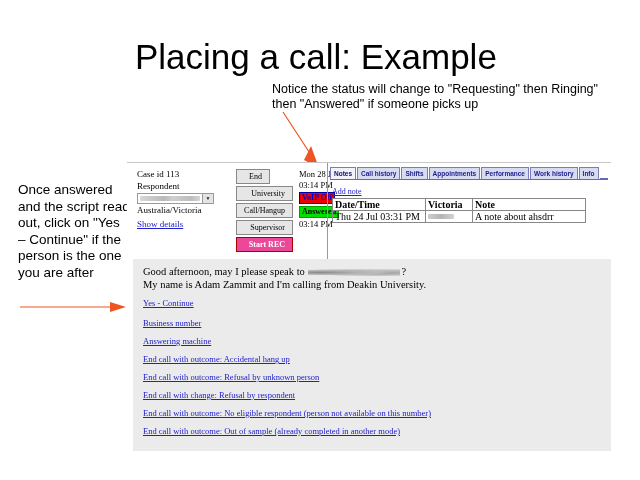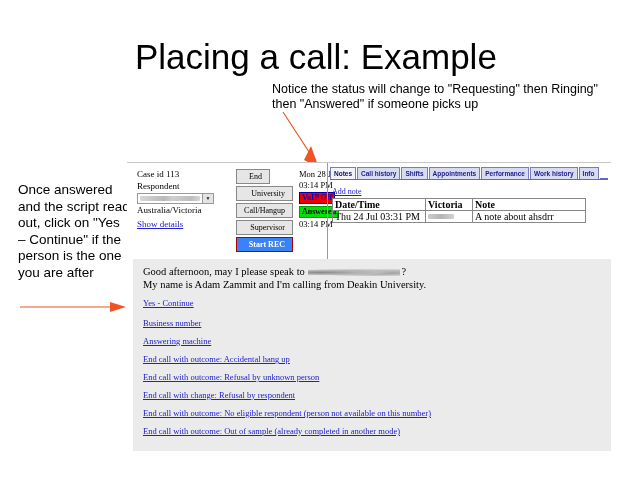--- a/index.html
+++ b/index.html
@@ -145,21 +145,21 @@
     padding: 2px 7px;
     margin-bottom: 2px;
     text-align: right;
     background: #e6e6e6;
     border: 1px solid #888888;
     color: #000000;
     cursor: pointer;
   }
   #btn-end { width: 34px; }
   #btn-start-rec {
-    background: #3b82f6;
+    background: #ec4899;
     border-color: #aa0000;
     color: #ffffff;
     font-weight: bold;
   }
 
   
   #status-column {
     position: absolute;
     left: 172px;
     top: 6px;

